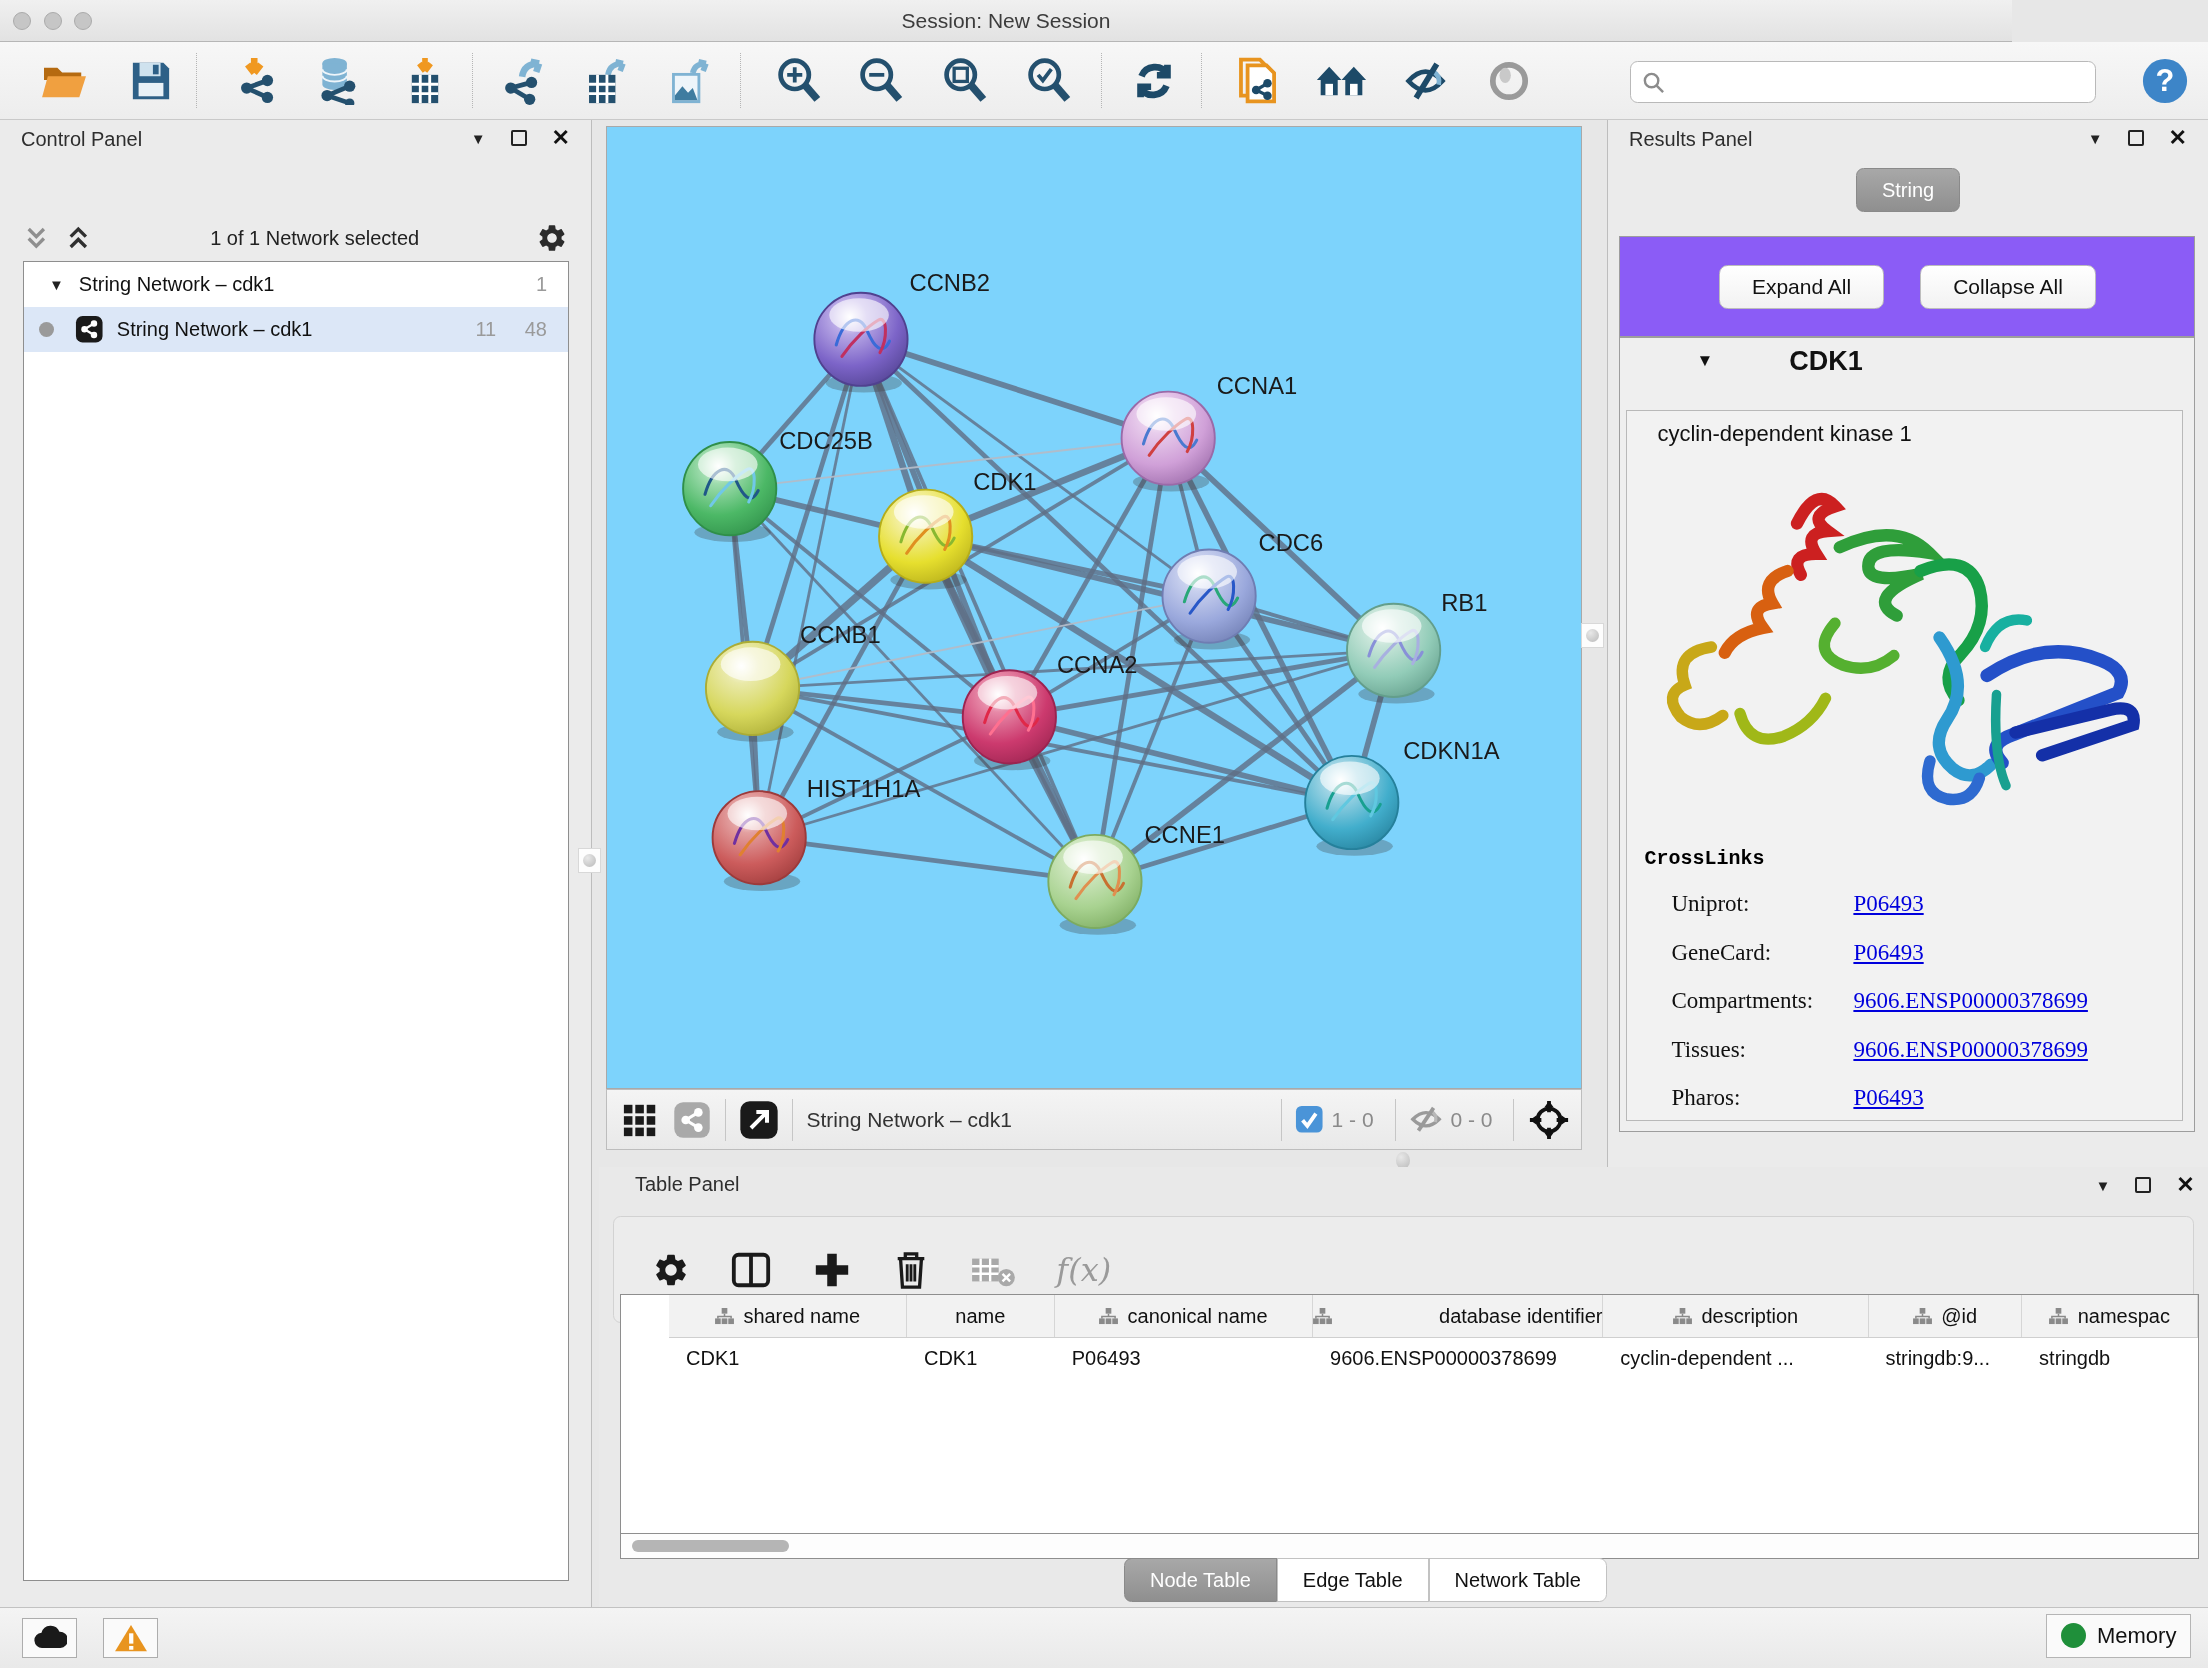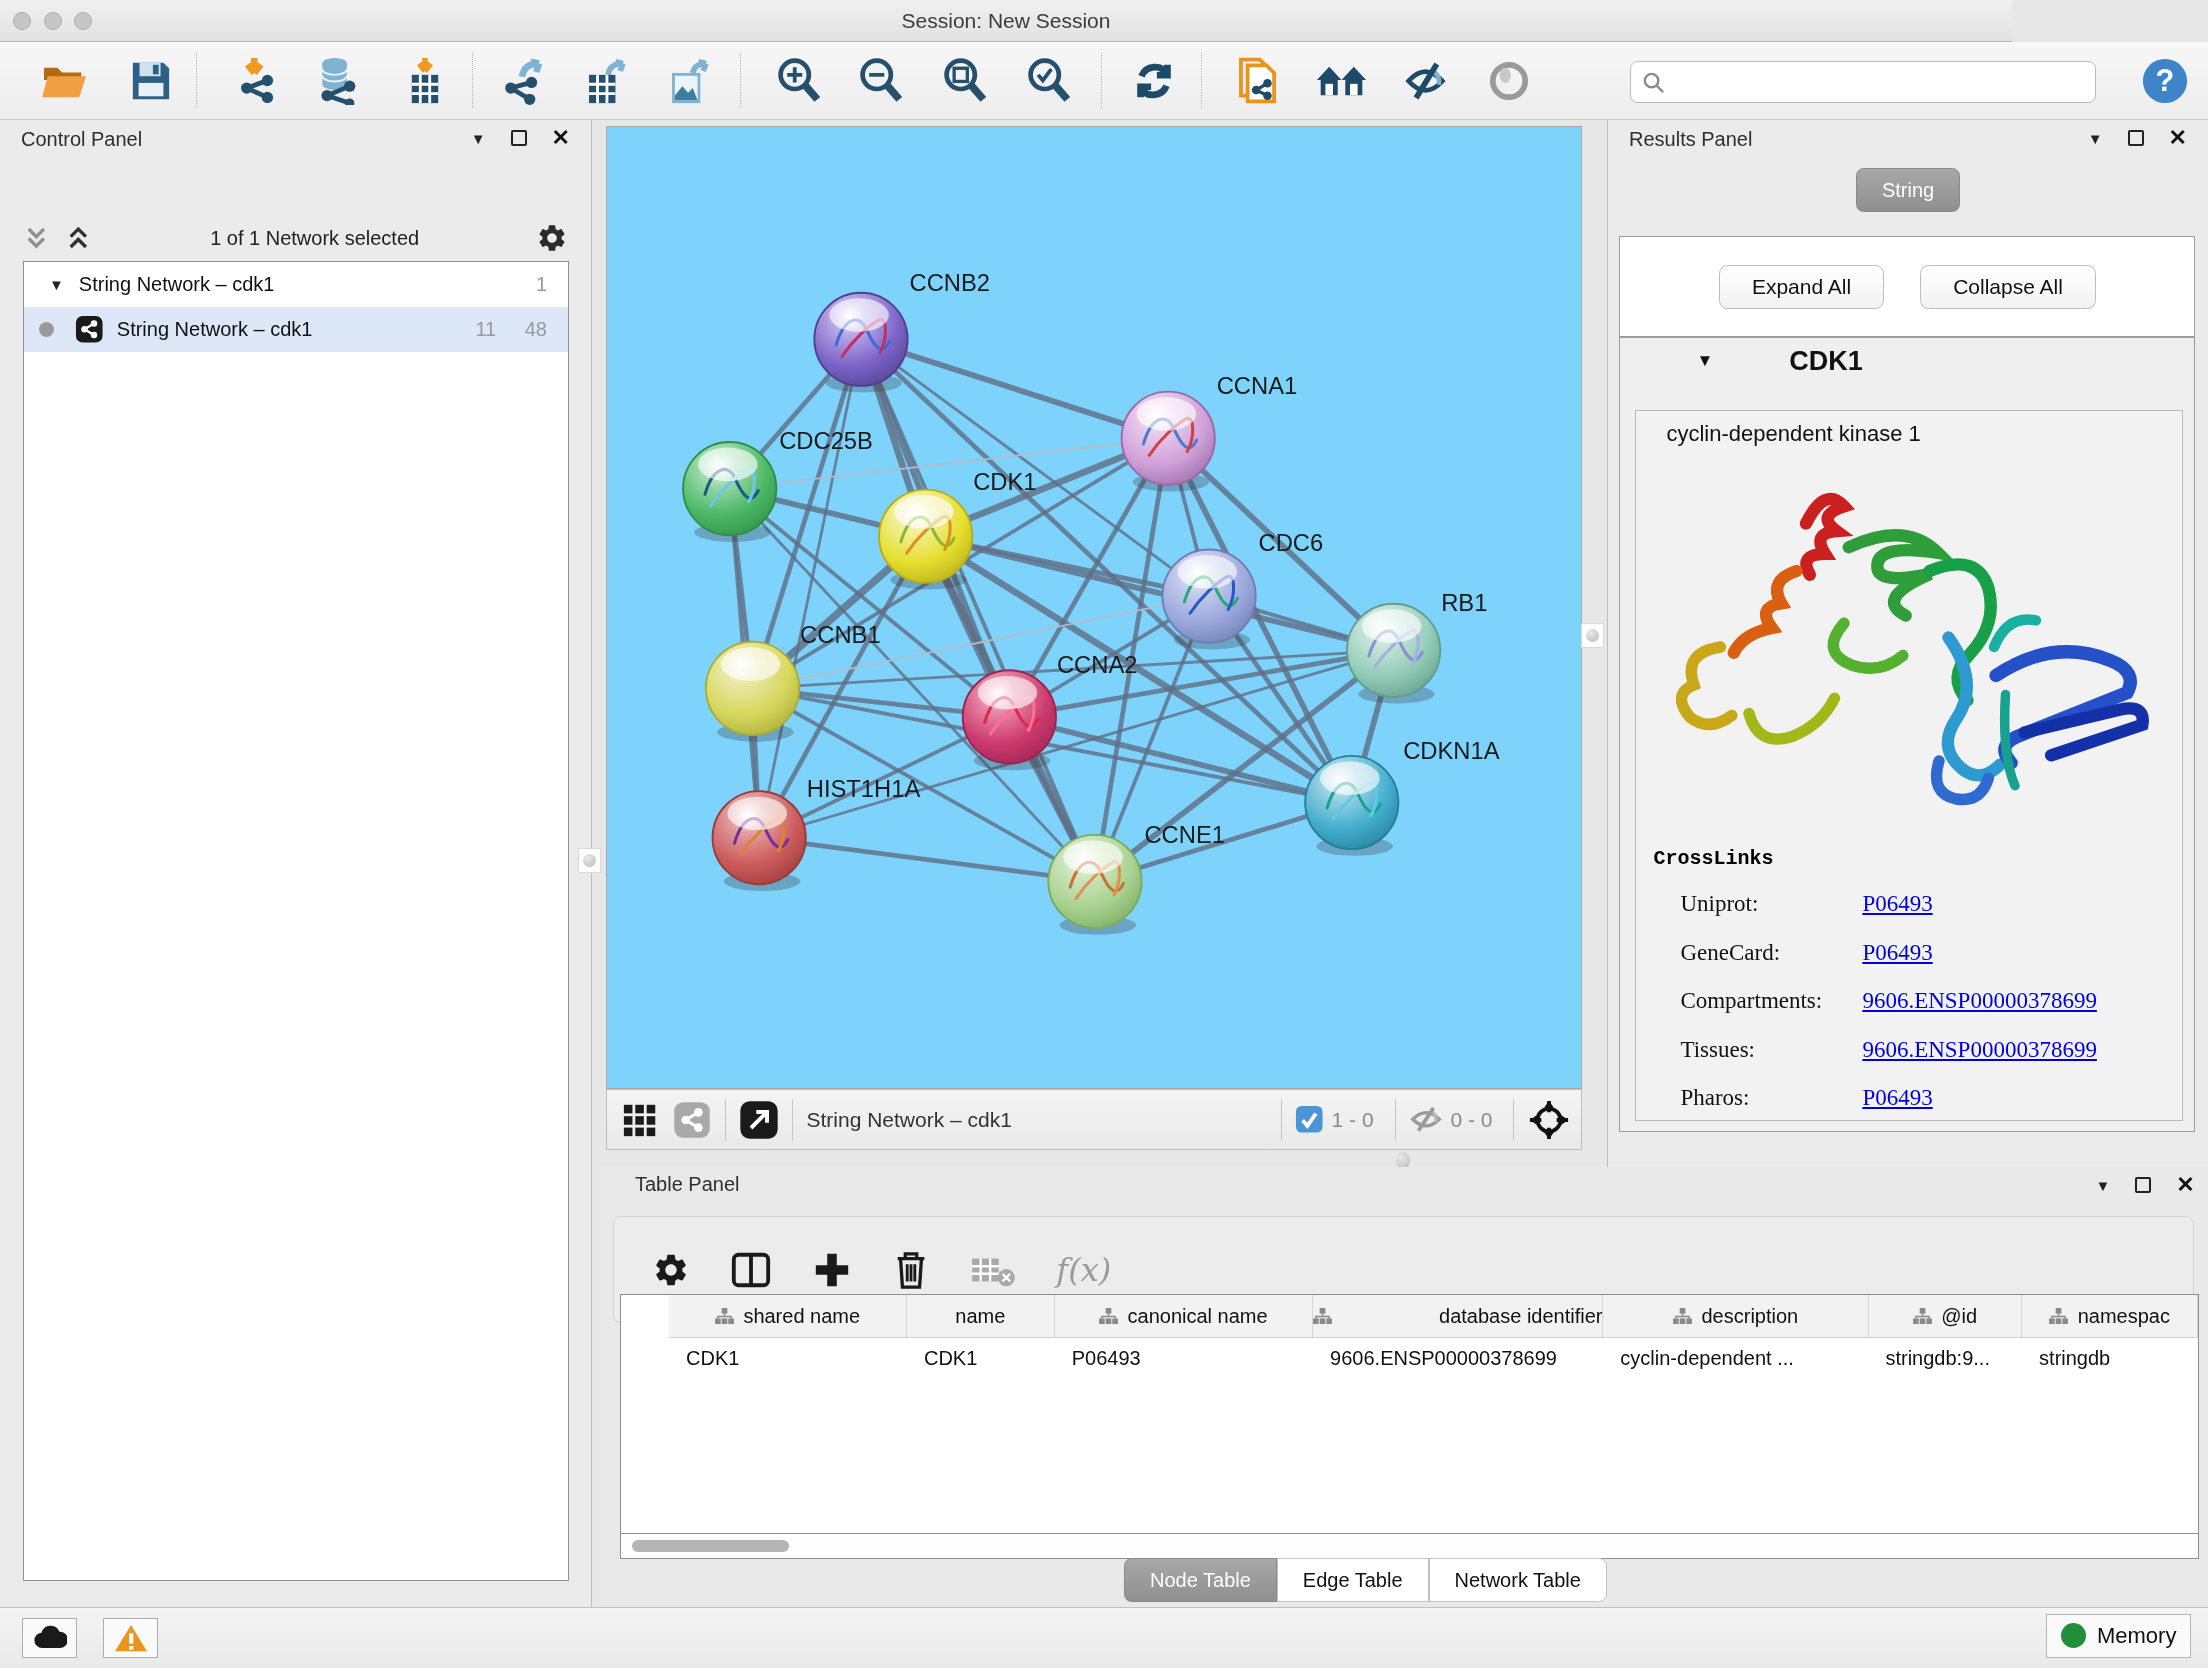--- a/index.html
+++ b/index.html
@@ -65,30 +65,30 @@
   .nsb-title { font-size:21px; color:#333; }
   .handle-sq { background:#fdfdfd; border:1px solid #d8d8d8; display:flex;
     align-items:center; justify-content:center; }
   .handle-dot { width:13.3px; height:13.3px; border-radius:50%;
     background:radial-gradient(circle at 35% 30%, #e8e8e8, #b9b9b9); }
 
   
   .results-panel { left:1607px; top:120px; width:601px; height:1488px;
     background:#ebebeb; border-left:1px solid #bdbdbd; }
   .rp-box1 { position:absolute; left:11.4px; top:116px; width:576px; height:101px;
-    background:#ffffff; border:1px solid #9d9d9d; display:flex; gap:36px;
+    background:#8b5cf6; border:1px solid #9d9d9d; display:flex; gap:36px;
     align-items:center; justify-content:center; }
   .rp-btn { height:44px; padding:0 32px; background:linear-gradient(#ffffff,#f2f2f2);
     border:1px solid #bdbdbd; border-radius:8.6px; font-size:21px; color:#111;
     display:flex; align-items:center; }
   .rp-box2 { position:absolute; left:11.4px; top:217px; width:576px; height:795px;
     background:#efefef; border:1px solid #9d9d9d; }
   .rp-gene-row { position:absolute; left:0; top:7.6px; width:100%; display:flex;
     align-items:center; }
-  .rp-inner { position:absolute; left:15px; top:72px; right:11.4px; height:711px;
+  .rp-inner { position:absolute; left:6px; top:72px; right:11.4px; height:711px;
     background:#f2f2f2; border:1px solid #b9b9b9; }
   .rp-desc { position:absolute; left:30px; top:9.5px; font-size:22px; color:#111; }
   .xl-title { font-family:Liberation Mono, monospace; font-weight:bold; font-size:20px; }
   .xl-row { font-family:"Liberation Serif", serif; font-size:23px; color:#111;
     position:absolute; }
   .xl-link { color:#0000dd; text-decoration:underline; }
 
   
   .table-panel { left:599px; top:1167px; width:1609px; height:440px; background:#e9e9e9; }
   .tp-toolbar { position:absolute; left:14.3px; top:49px; width:1581px; height:107px;

